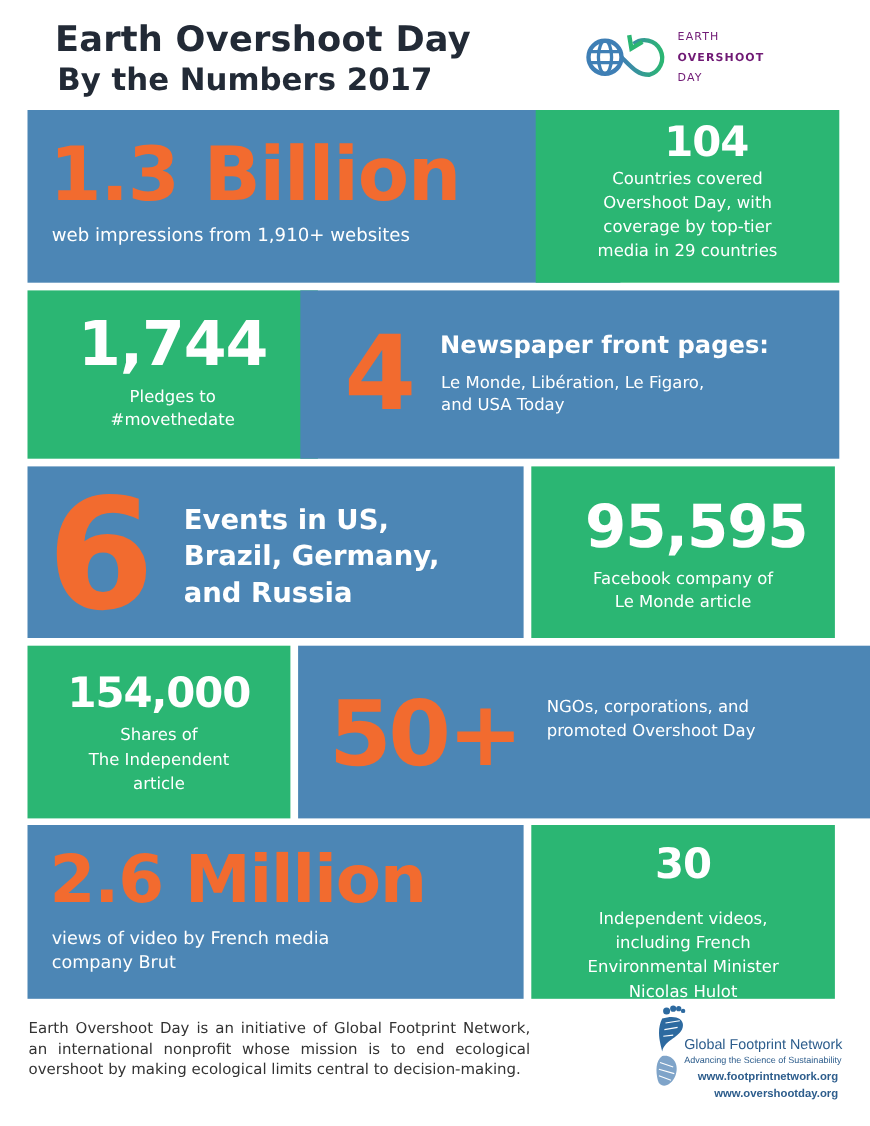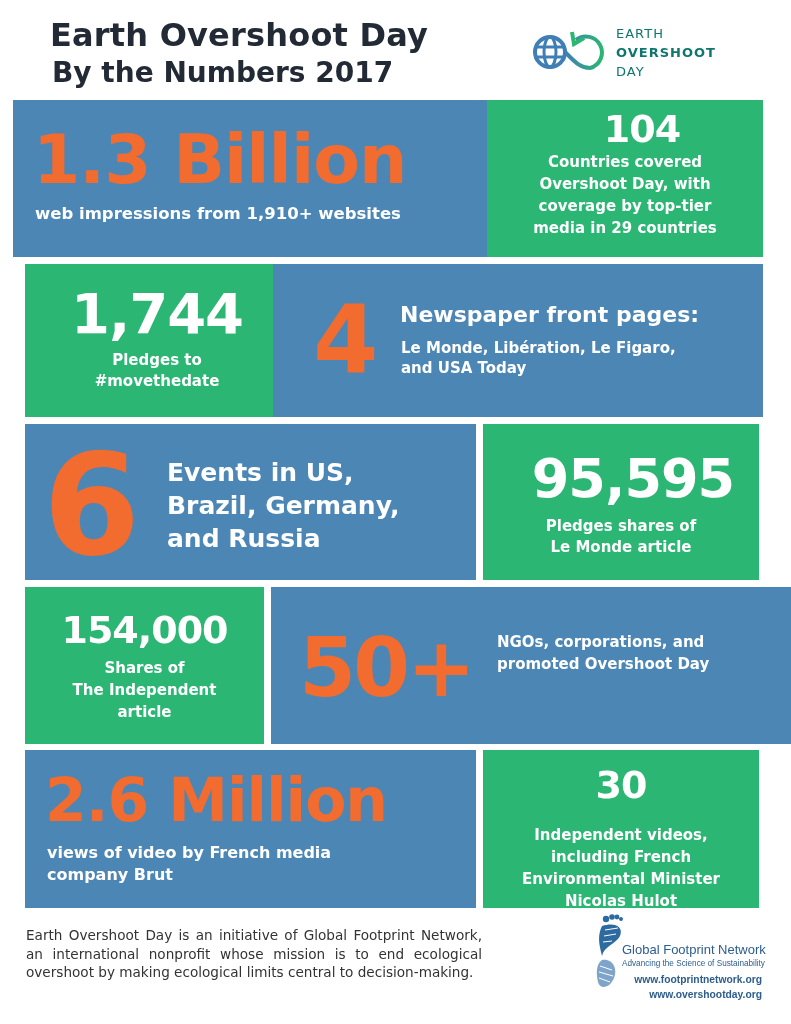--- a/index.html
+++ b/index.html
@@ -5,25 +5,25 @@
   html, body { margin:0; padding:0; background:#ffffff; }
   body { width:791px; height:1024px; position:relative; overflow:hidden;
          font-family:"DejaVu Sans", "Liberation Sans", sans-serif; color:#fff; }
   .abs { position:absolute; }
   .blue { background:#4c86b5; }
   .green { background:#2bb673; }
   .orange { color:#f26b2f; }
   .title1 { left:50px; top:16px; font-size:32px; font-weight:bold; color:#222a36; letter-spacing:0.2px; }
   .title2 { left:52px; top:56px; font-size:28px; font-weight:bold; color:#222a36; }
   .logo { left:530px; top:22px; width:240px; height:60px; }
-  .logo-text { position:absolute; left:86px; top:2px; font-size:13px; line-height:19px; color:#0f766e; letter-spacing:1px; }
+  .logo-text { position:absolute; left:86px; top:2px; font-size:10px; line-height:19px; color:#701a75; letter-spacing:1px; }
   .box { position:absolute; box-sizing:border-box; overflow:hidden; }
   .center { text-align:center; }
   .big { font-weight:bold; line-height:1; letter-spacing:-1px; }
-  .sub { font-weight:bold; font-size:16px; line-height:22px; }
+  .sub { font-weight:normal; font-size:16px; line-height:22px; }
   .footer-text { left:26px; top:926px; width:456px; font-size:13.6px; line-height:18.5px; color:#333; text-align:justify; font-family:"DejaVu Sans", sans-serif; }
   .gfn { left:590px; top:912px; width:180px; height:100px; }
   .gfn-name { position:absolute; left:32px; top:30px; font-size:13px; color:#2d5d8c; font-family:"Liberation Sans", sans-serif; white-space:nowrap; }
   .gfn-tag { position:absolute; left:32px; top:47px; font-size:8.2px; color:#2d5d8c; font-family:"Liberation Sans", sans-serif; white-space:nowrap; }
   .gfn-url { position:absolute; right:8px; font-size:10.3px; color:#2d5d8c; font-family:"Liberation Sans", sans-serif; white-space:nowrap; font-weight:bold; }
 </style>
 </head>
 <body>
 
 <div class="abs title1">Earth Overshoot Day</div>
@@ -44,21 +44,21 @@
     <path d="M35 28 C45 38, 50 44, 60 44 A16 16 0 1 0 46 16" fill="none" stroke="url(#lg)" stroke-width="4"></path>
     <path d="M42 8 L44 20 L54 14" fill="none" stroke="#2bb673" stroke-width="4" stroke-linejoin="miter"></path>
   </svg>
   <div class="logo-text">
     <div>EARTH</div>
     <div style="font-weight:bold;">OVERSHOOT</div>
     <div>DAY</div>
   </div>
 </div>
 
-<div class="box blue" style="left:13px;top:100px;width:539px;height:157px;">
+<div class="box blue" style="left:25px;top:100px;width:539px;height:157px;">
   <div class="big orange" style="position:absolute;left:20px;top:26px;font-size:68px;">1.3 Billion</div>
   <div class="sub" style="position:absolute;left:22px;top:103px;font-size:16.5px;white-space:nowrap;">web impressions from 1,910+ websites</div>
 </div>
 <div class="box green center" style="left:487px;top:100px;width:276px;height:157px;">
   <div class="big" style="margin-top:10px;font-size:38px;padding-left:34px;">104</div>
   <div class="sub" style="margin-top:3px;font-size:15px;line-height:22px;">
     <div>Countries covered</div>
     <div>Overshoot Day, with</div>
     <div>coverage by top-tier</div>
     <div>media in 29 countries</div>
@@ -85,21 +85,21 @@
   <div class="big orange" style="position:absolute;left:18px;top:12px;font-size:140px;">6</div>
   <div style="position:absolute;left:142px;top:32px;font-size:25px;font-weight:bold;line-height:33px;white-space:nowrap;">
     <div>Events in US,</div>
     <div>Brazil, Germany,</div>
     <div>and Russia</div>
   </div>
 </div>
 <div class="box green center" style="left:483px;top:424px;width:276px;height:156px;">
   <div class="big" style="margin-top:28px;font-size:54px;padding-left:24px;">95,595</div>
   <div class="sub" style="margin-top:10px;font-size:15px;line-height:21px;">
-    <div>Pledges shares of</div>
+    <div>Facebook company of</div>
     <div>Le Monde article</div>
   </div>
 </div>
 
 <div class="box green center" style="left:25px;top:587px;width:239px;height:157px;">
   <div class="big" style="margin-top:24px;font-size:38px;">154,000</div>
   <div class="sub" style="margin-top:8px;font-size:15px;line-height:22px;">
     <div>Shares of</div>
     <div>The Independent</div>
     <div>article</div>

